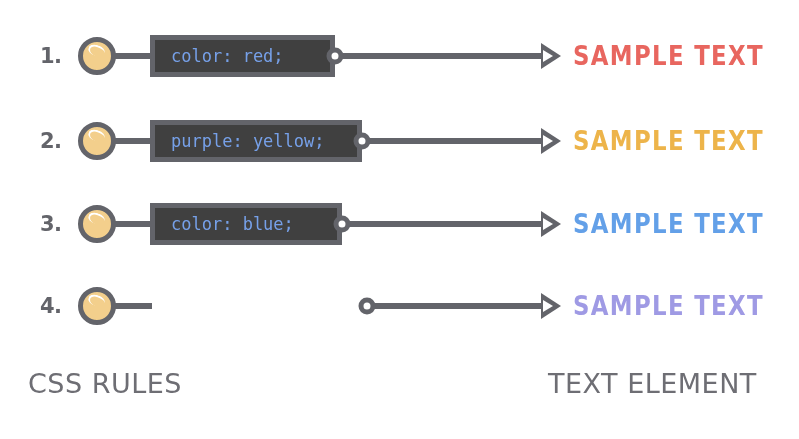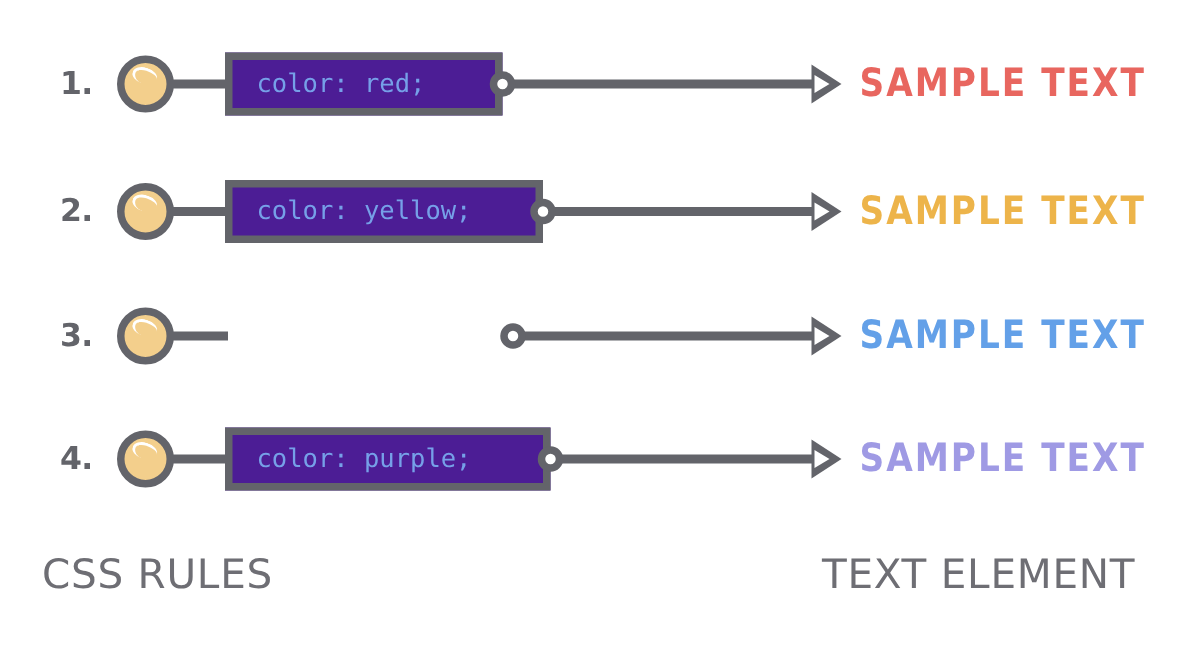--- a/index.html
+++ b/index.html
@@ -89,21 +89,21 @@
   }
 
   
   .code-box {
     position: absolute;
     left: 150px;
     top: 50%;
     transform: translateY(-50%);
     height: 42px;
     box-sizing: border-box;
-    background: #4c1d95;
+    background: #404040;
     border: 5px solid #63646a;
     display: flex;
     align-items: center;
     padding: 0 16px;
     font-family: "DejaVu Sans Mono", monospace;
     font-size: 17px;
     color: #76a0e8;
     white-space: nowrap;
     letter-spacing: 0px;
   }
@@ -208,44 +208,44 @@
       <div class="node" style="left: 335px;"></div>
       <div class="arrow"></div>
       <div class="sample-text" style="color: rgb(232, 102, 95);">
         <span class="sample-text-inner" style="color: rgb(232, 102, 95);">SAMPLE TEXT</span>
       </div>
     </div>
     <div class="row row-2">
       <div class="index-num">2.</div>
       <div class="bullet"></div>
       <div class="stub"></div>
-      <div class="code-box" style="width: 212px;">color: yellow;</div>
+      <div class="code-box" style="width: 212px;">purple: yellow;</div>
       <div class="link-line" style="left: 362px; width: 181px;"></div>
       <div class="node" style="left: 362px;"></div>
       <div class="arrow"></div>
       <div class="sample-text" style="color: rgb(237, 180, 74);">
         <span class="sample-text-inner" style="color: rgb(237, 180, 74);">SAMPLE TEXT</span>
       </div>
     </div>
     <div class="row row-3">
       <div class="index-num">3.</div>
       <div class="bullet"></div>
       <div class="stub"></div>
+      <div class="code-box" style="width: 192px;">color: blue;</div>
       <div class="link-line" style="left: 342px; width: 201px;"></div>
       <div class="node" style="left: 342px;"></div>
       <div class="arrow"></div>
       <div class="sample-text" style="color: rgb(99, 160, 232);">
         <span class="sample-text-inner" style="color: rgb(99, 160, 232);">SAMPLE TEXT</span>
       </div>
     </div>
     <div class="row row-4">
       <div class="index-num">4.</div>
       <div class="bullet"></div>
       <div class="stub"></div>
-      <div class="code-box" style="width: 217px;">color: purple;</div>
       <div class="link-line" style="left: 367px; width: 176px;"></div>
       <div class="node" style="left: 367px;"></div>
       <div class="arrow"></div>
       <div class="sample-text" style="color: rgb(159, 154, 228);">
         <span class="sample-text-inner" style="color: rgb(159, 154, 228);">SAMPLE TEXT</span>
       </div>
     </div>
   </div>
 
 <div class="section-label label-left">CSS RULES</div>

